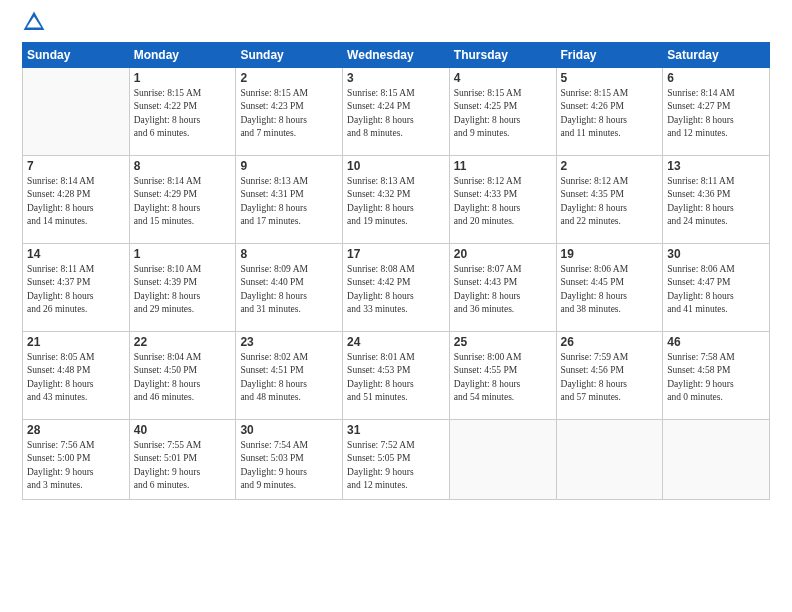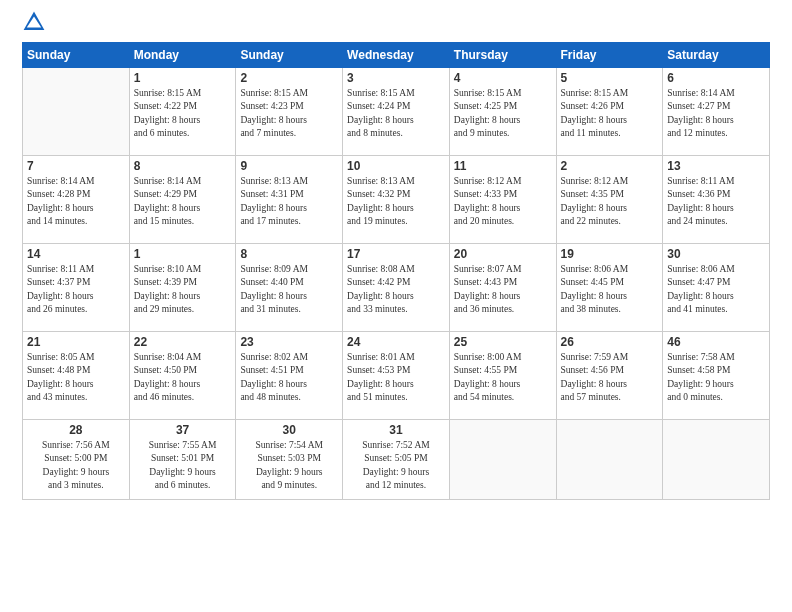--- a/index.html
+++ b/index.html
@@ -89,21 +89,20 @@
       font-size: 9.5px;
       color: #333;
       line-height: 1.4;
       font-family: Liberation Serif, serif;
     }
     .empty-cell {
       background: #f9f9f9;
     }
     .last-row td {
       height: 80px;
-      text-align: center;
     }
   </style>
 </head>
 <body>
 
 <div class="page">
   <div class="header">
     <div class="logo">
       <svg class="logo-icon" viewBox="0 0 30 30">
         <polygon points="15,2 28,25 2,25" fill="#1565c0"></polygon>
@@ -248,21 +247,21 @@
             <span class="day-number">46</span>
             <div class="day-info">Sunrise: 7:58 AM<br>Sunset: 4:58 PM<br>Daylight: 9 hours<br>and 0 minutes.</div>
           </td>
         </tr>
         <tr class="last-row">
           <td>
             <span class="day-number">28</span>
             <div class="day-info">Sunrise: 7:56 AM<br>Sunset: 5:00 PM<br>Daylight: 9 hours<br>and 3 minutes.</div>
           </td>
           <td>
-            <span class="day-number">37</span>
+            <span class="day-number">40</span>
             <div class="day-info">Sunrise: 7:55 AM<br>Sunset: 5:01 PM<br>Daylight: 9 hours<br>and 6 minutes.</div>
           </td>
           <td>
             <span class="day-number">30</span>
             <div class="day-info">Sunrise: 7:54 AM<br>Sunset: 5:03 PM<br>Daylight: 9 hours<br>and 9 minutes.</div>
           </td>
           <td>
             <span class="day-number">31</span>
             <div class="day-info">Sunrise: 7:52 AM<br>Sunset: 5:05 PM<br>Daylight: 9 hours<br>and 12 minutes.</div>
           </td>

